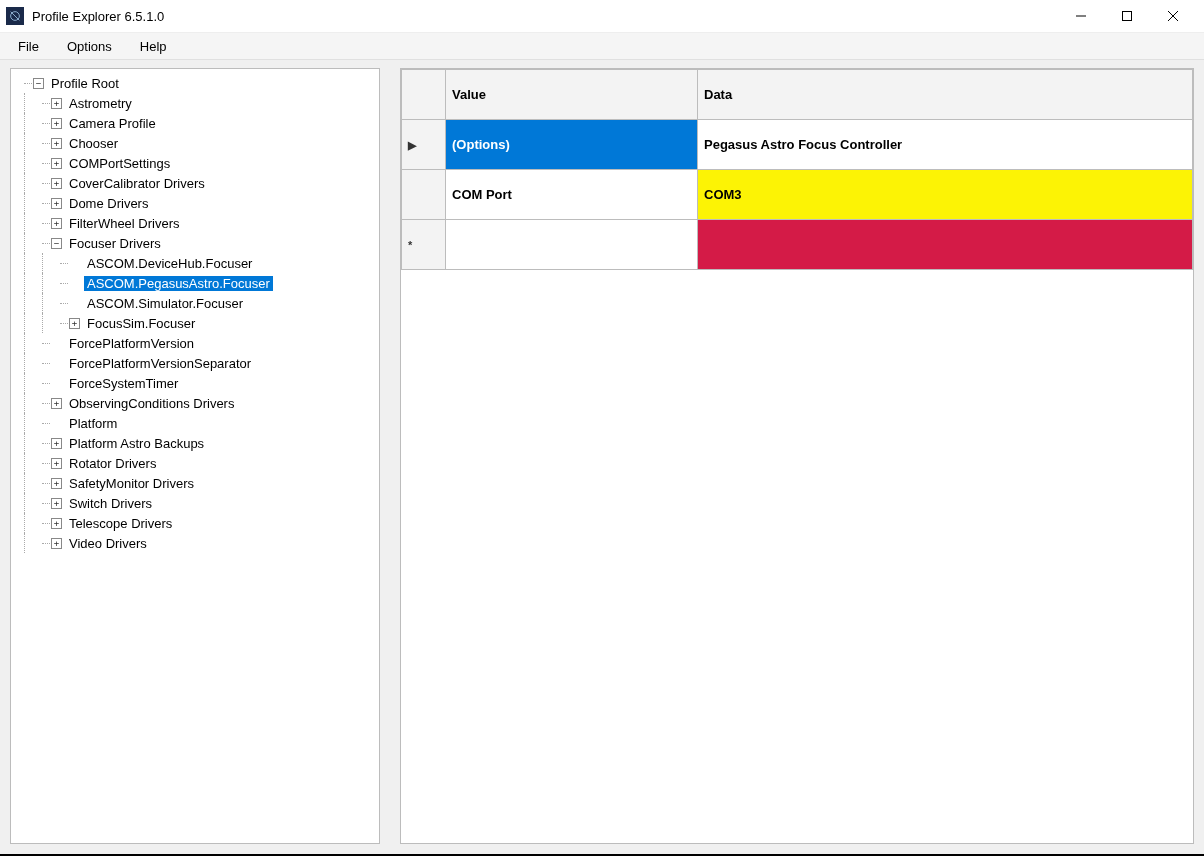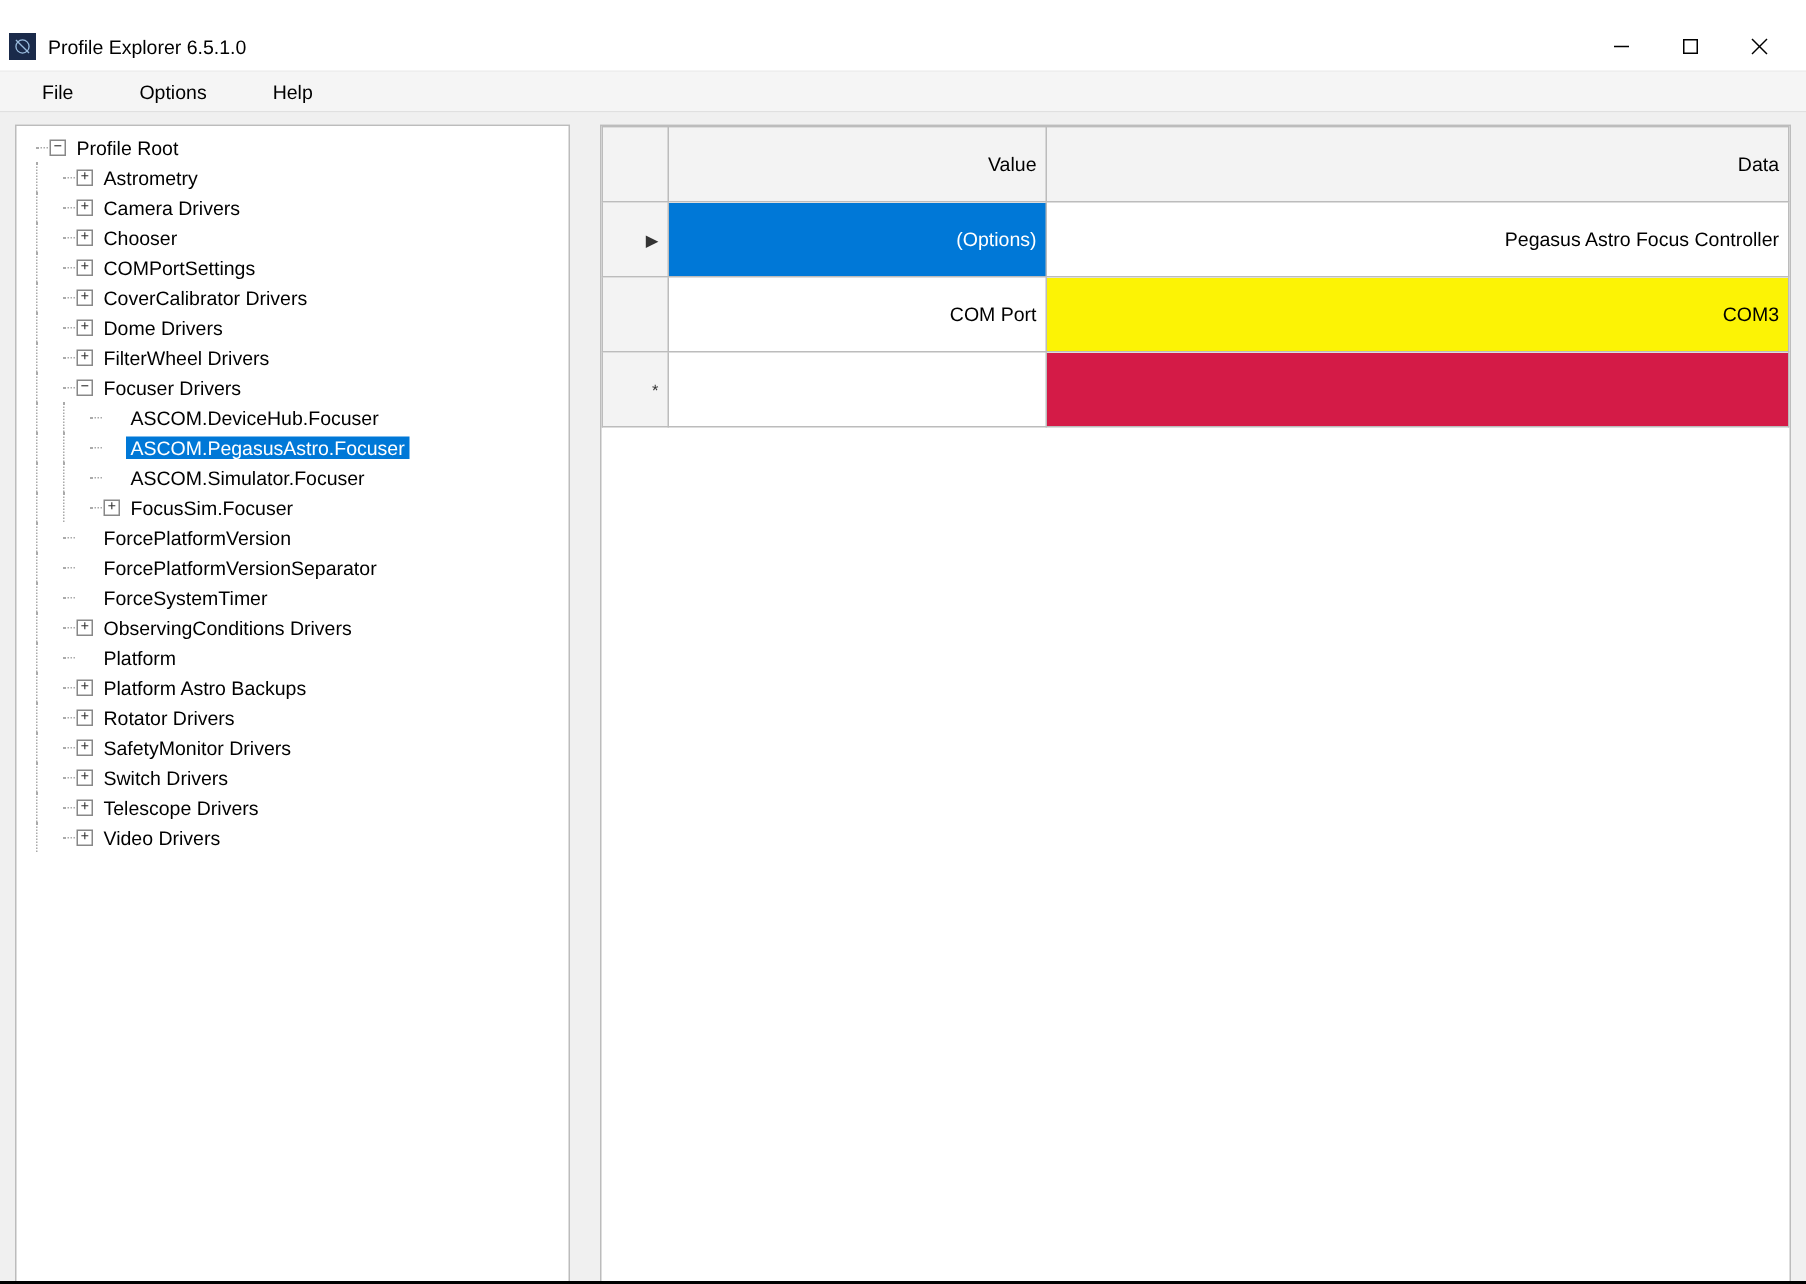--- a/index.html
+++ b/index.html
@@ -12,41 +12,40 @@
     overflow: hidden;
     color: #000;
     border-bottom: 2px solid #000;
   }
   .titlebar {
     height: 32px;
     display: flex;
     align-items: center;
     padding: 0 8px 0 6px;
     background: #fff;
-    margin-top: 15px;
   }
   .titlebar .app-icon {
     width: 18px; height: 18px; background: #1a2a4a;
     margin-right: 8px;
     display: flex; align-items: center; justify-content: center;
   }
   .titlebar .app-icon svg { width: 14px; height: 14px; }
   .titlebar .title { flex: 1; font-size: 13px; }
   .win-controls { display: flex; gap: 0; margin-left: auto; }
   .win-btn {
     width: 46px; height: 30px; display: flex; align-items: center;
     justify-content: center; font-size: 14px; cursor: default;
   }
   .win-btn svg { width: 12px; height: 12px; stroke: #000; stroke-width: 1; fill: none; }
   .menubar {
     height: 28px;
     display: flex;
     align-items: center;
-    padding: 0 16px;
-    gap: 20px;
+    padding: 0 6px;
+    gap: 4px;
     background: #f5f5f5;
     border-top: 1px solid #eee;
     border-bottom: 1px solid #e0e0e0;
   }
   .menu-item { padding: 3px 12px; cursor: default; }
   .content {
     display: flex;
     height: calc(100% - 60px);
     padding: 8px 10px 10px 10px;
     gap: 20px;
@@ -91,24 +90,24 @@
   .tree .label { padding: 0 3px; }
   .tree .label.selected { background: #0078d7; color: #ffffff; }
   
   .grid-table {
     border-collapse: collapse;
     width: 100%;
     table-layout: fixed;
   }
   .grid-table th, .grid-table td {
     border: 1px solid #bcbcbc;
-    text-align: right;
+    text-align: left;
     padding: 17px 6px;
     height: 21px;
-    font-weight: normal;
+    font-weight: bold;
     overflow: hidden;
     white-space: nowrap;
   }
   .grid-table th { background: #f3f3f3; }
   .col-gutter { width: 44px; background: #f3f3f3; text-align:center; padding:0; }
   .col-value { width: 252px; }
   .col-data { }
   .cell-value.row-selected { background: #0078d7; color: #fff; }
   .cell-data.highlight-yellow { background: #fcf305; }
   .cell-data.highlight-red { background: #d41b47; }
@@ -165,21 +164,21 @@
       <div class="node-row">
         <span class="indent line"></span>
           <span class="indent mid"></span>
         <span class="toggle">+</span>
         <span class="label">Astrometry</span>
       </div>
       <div class="node-row">
         <span class="indent line"></span>
           <span class="indent mid"></span>
         <span class="toggle">+</span>
-        <span class="label">Camera Drivers</span>
+        <span class="label">Camera Profile</span>
       </div>
       <div class="node-row">
         <span class="indent line"></span>
           <span class="indent mid"></span>
         <span class="toggle">+</span>
         <span class="label">Chooser</span>
       </div>
       <div class="node-row">
         <span class="indent line"></span>
           <span class="indent mid"></span>

